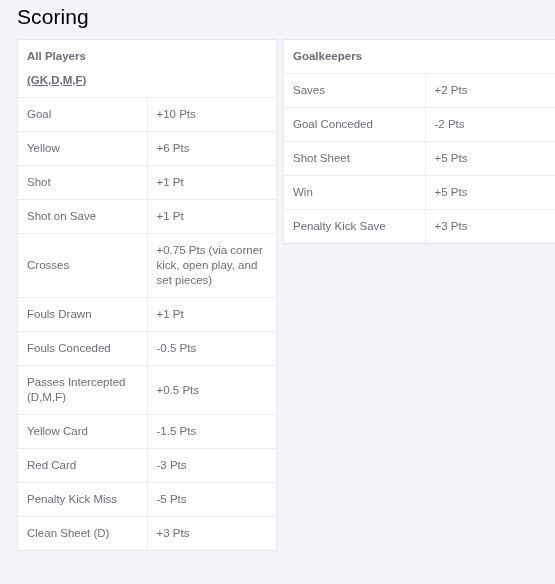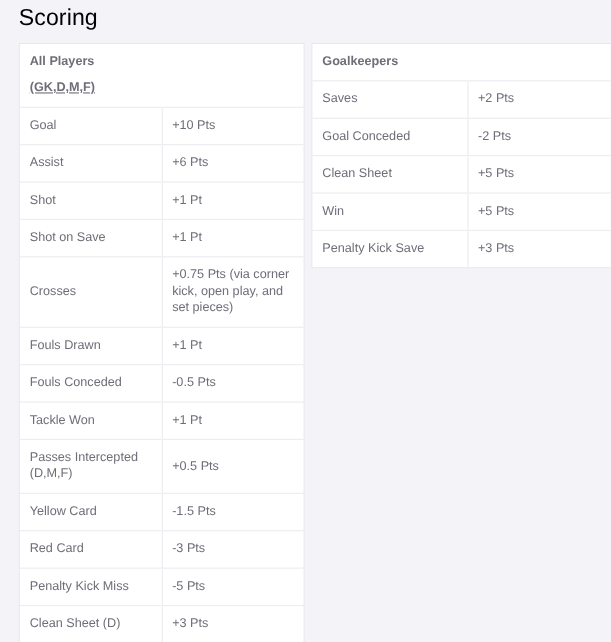--- a/index.html
+++ b/index.html
@@ -93,21 +93,21 @@
     <table class="sc">
       <tbody>
           <tr>
             <td class="hdr" colspan="2"><span>All Players</span><span class="hdr-line2">(GK,D,M,F)</span></td>
           </tr>
           <tr>
             <td class="c-name">Goal</td>
             <td class="c-val">+10 Pts</td>
           </tr>
           <tr>
-            <td class="c-name">Assist</td>
+            <td class="c-name">Yellow</td>
             <td class="c-val">+6 Pts</td>
           </tr>
           <tr>
             <td class="c-name">Shot</td>
             <td class="c-val">+1 Pt</td>
           </tr>
           <tr>
             <td class="c-name">Shot on Save</td>
             <td class="c-val">+1 Pt</td>
           </tr>
@@ -115,24 +115,20 @@
             <td class="c-name">Crosses</td>
             <td class="c-val">+0.75 Pts (via corner kick, open play, and set pieces)</td>
           </tr>
           <tr>
             <td class="c-name">Fouls Drawn</td>
             <td class="c-val">+1 Pt</td>
           </tr>
           <tr>
             <td class="c-name">Fouls Conceded</td>
             <td class="c-val">-0.5 Pts</td>
-          </tr>
-          <tr>
-            <td class="c-name">Tackle Won</td>
-            <td class="c-val">+1 Pt</td>
           </tr>
           <tr>
             <td class="c-name">Passes Intercepted (D,M,F)</td>
             <td class="c-val">+0.5 Pts</td>
           </tr>
           <tr>
             <td class="c-name">Yellow Card</td>
             <td class="c-val">-1.5 Pts</td>
           </tr>
           <tr>
@@ -159,21 +155,21 @@
           </tr>
           <tr>
             <td class="c-name">Saves</td>
             <td class="c-val">+2 Pts</td>
           </tr>
           <tr>
             <td class="c-name">Goal Conceded</td>
             <td class="c-val">-2 Pts</td>
           </tr>
           <tr>
-            <td class="c-name">Clean Sheet</td>
+            <td class="c-name">Shot Sheet</td>
             <td class="c-val">+5 Pts</td>
           </tr>
           <tr>
             <td class="c-name">Win</td>
             <td class="c-val">+5 Pts</td>
           </tr>
           <tr>
             <td class="c-name">Penalty Kick Save</td>
             <td class="c-val">+3 Pts</td>
           </tr>

